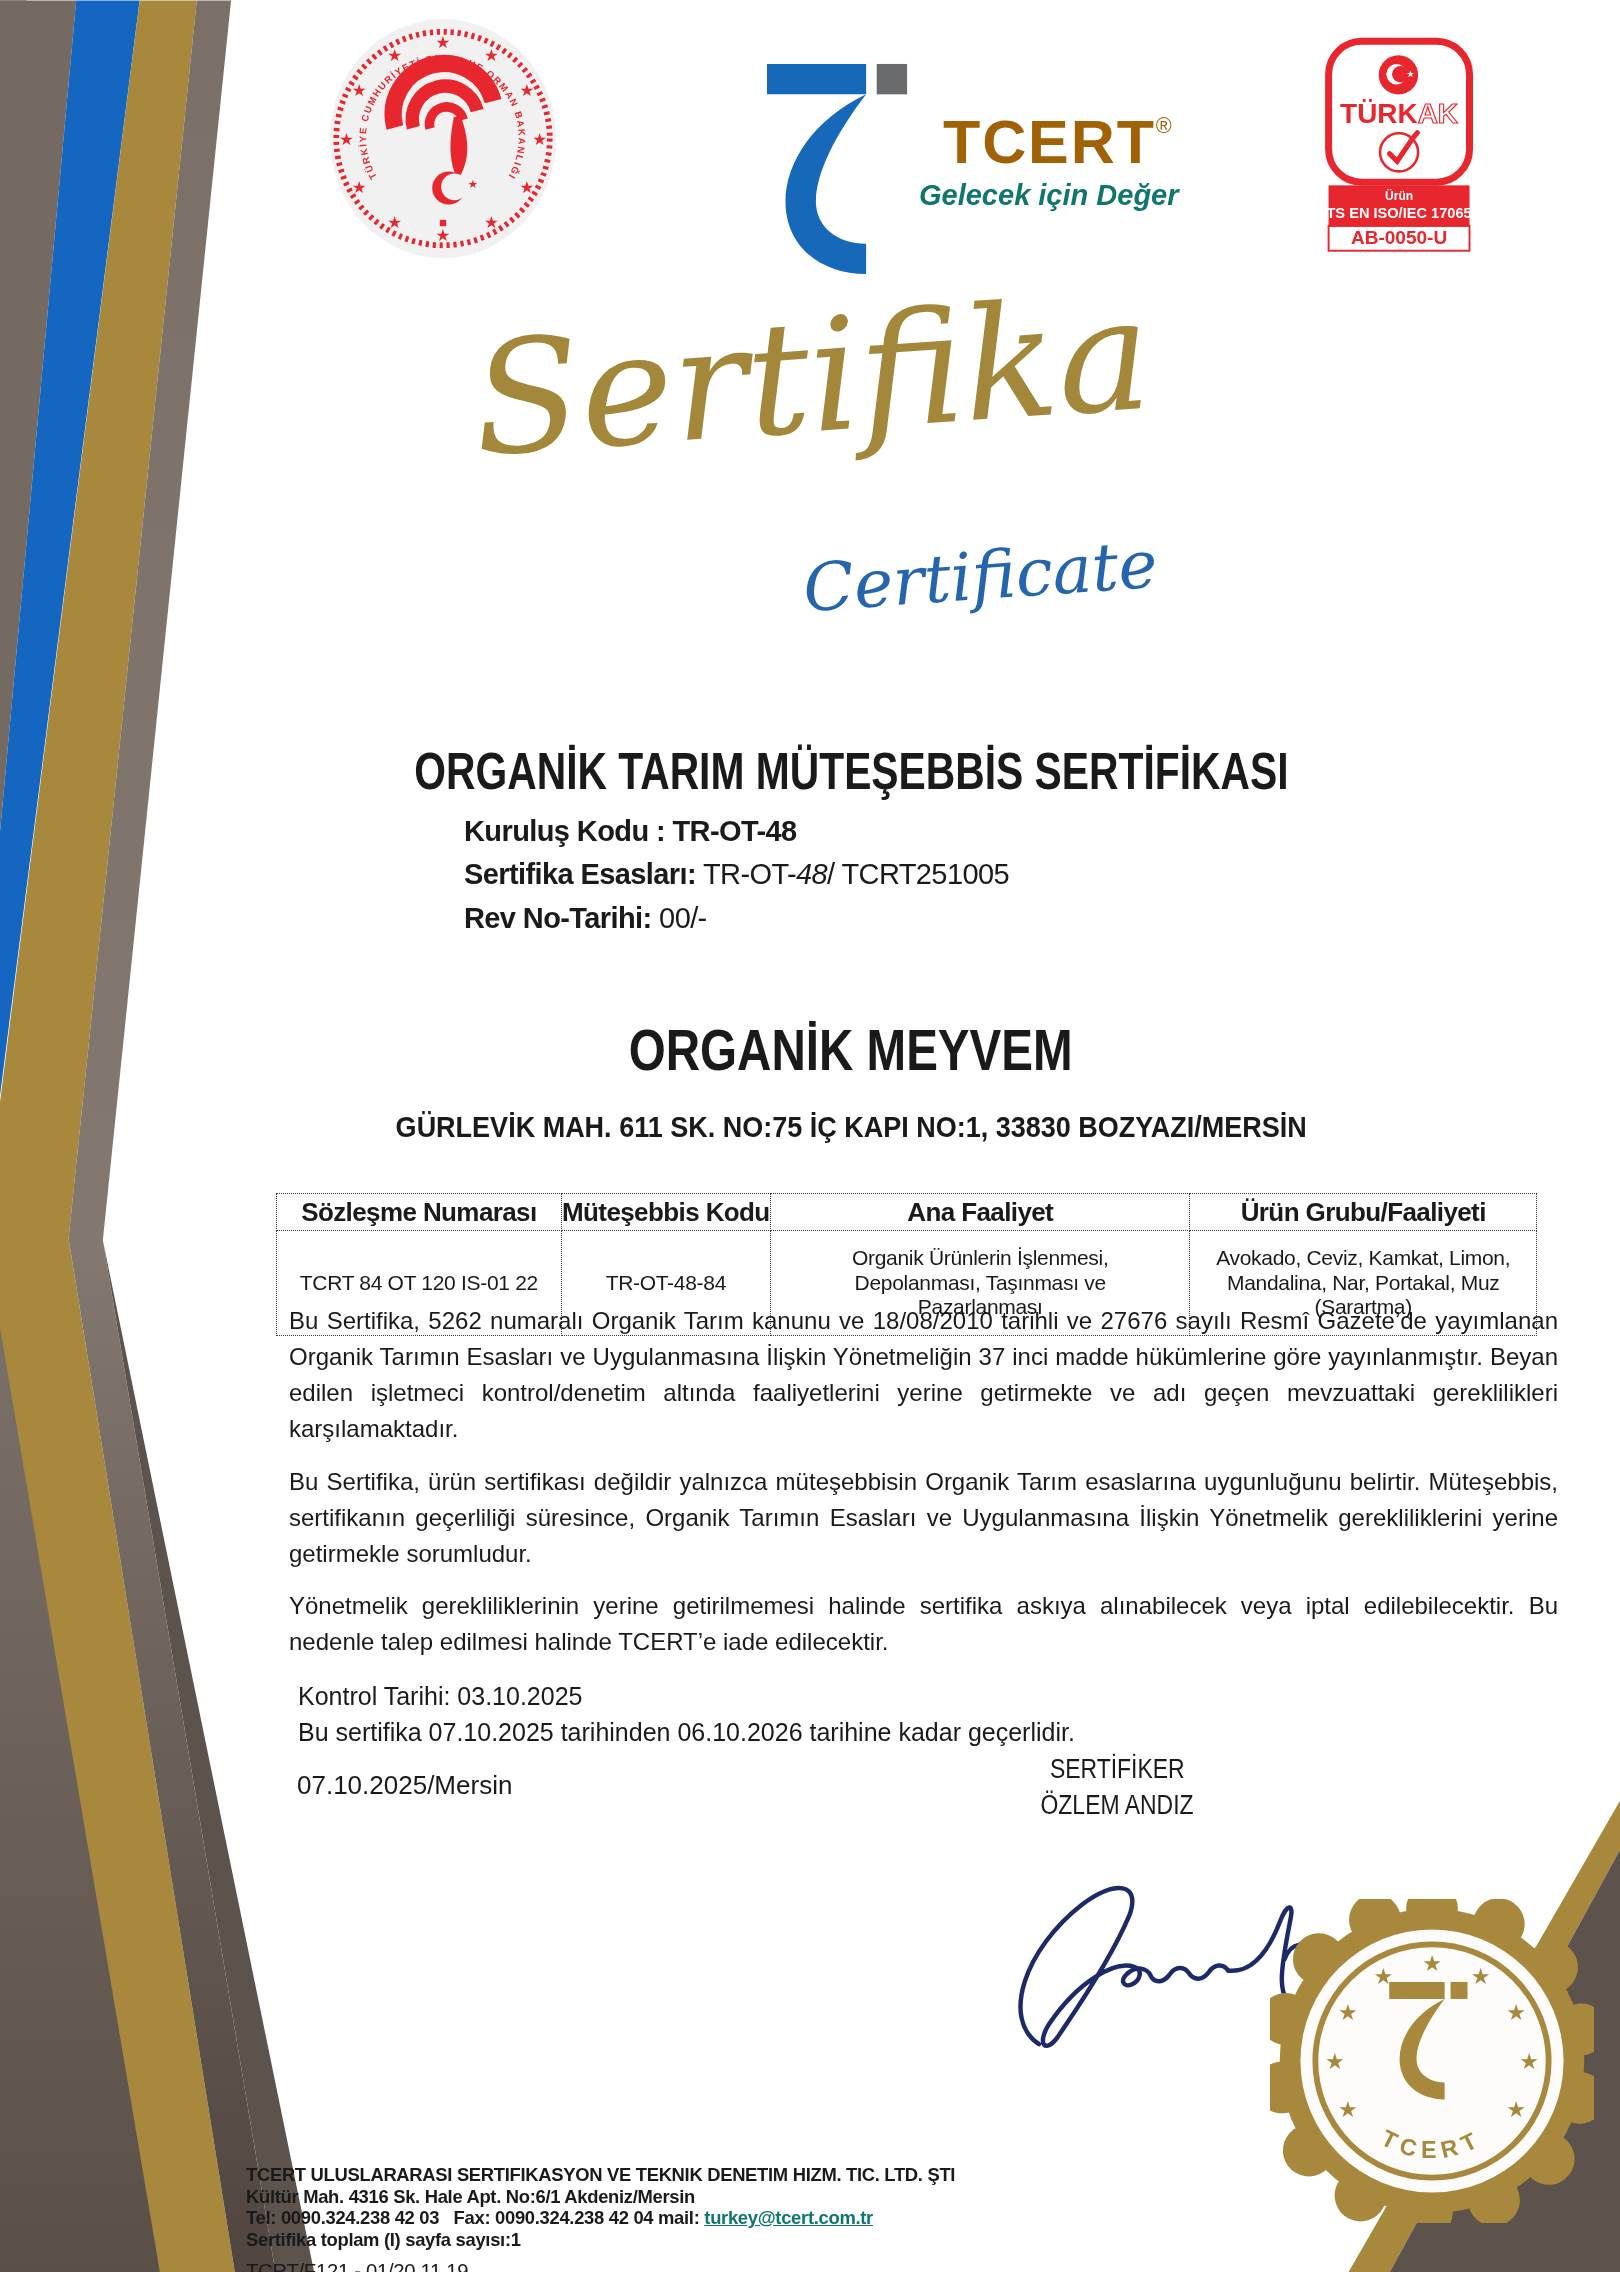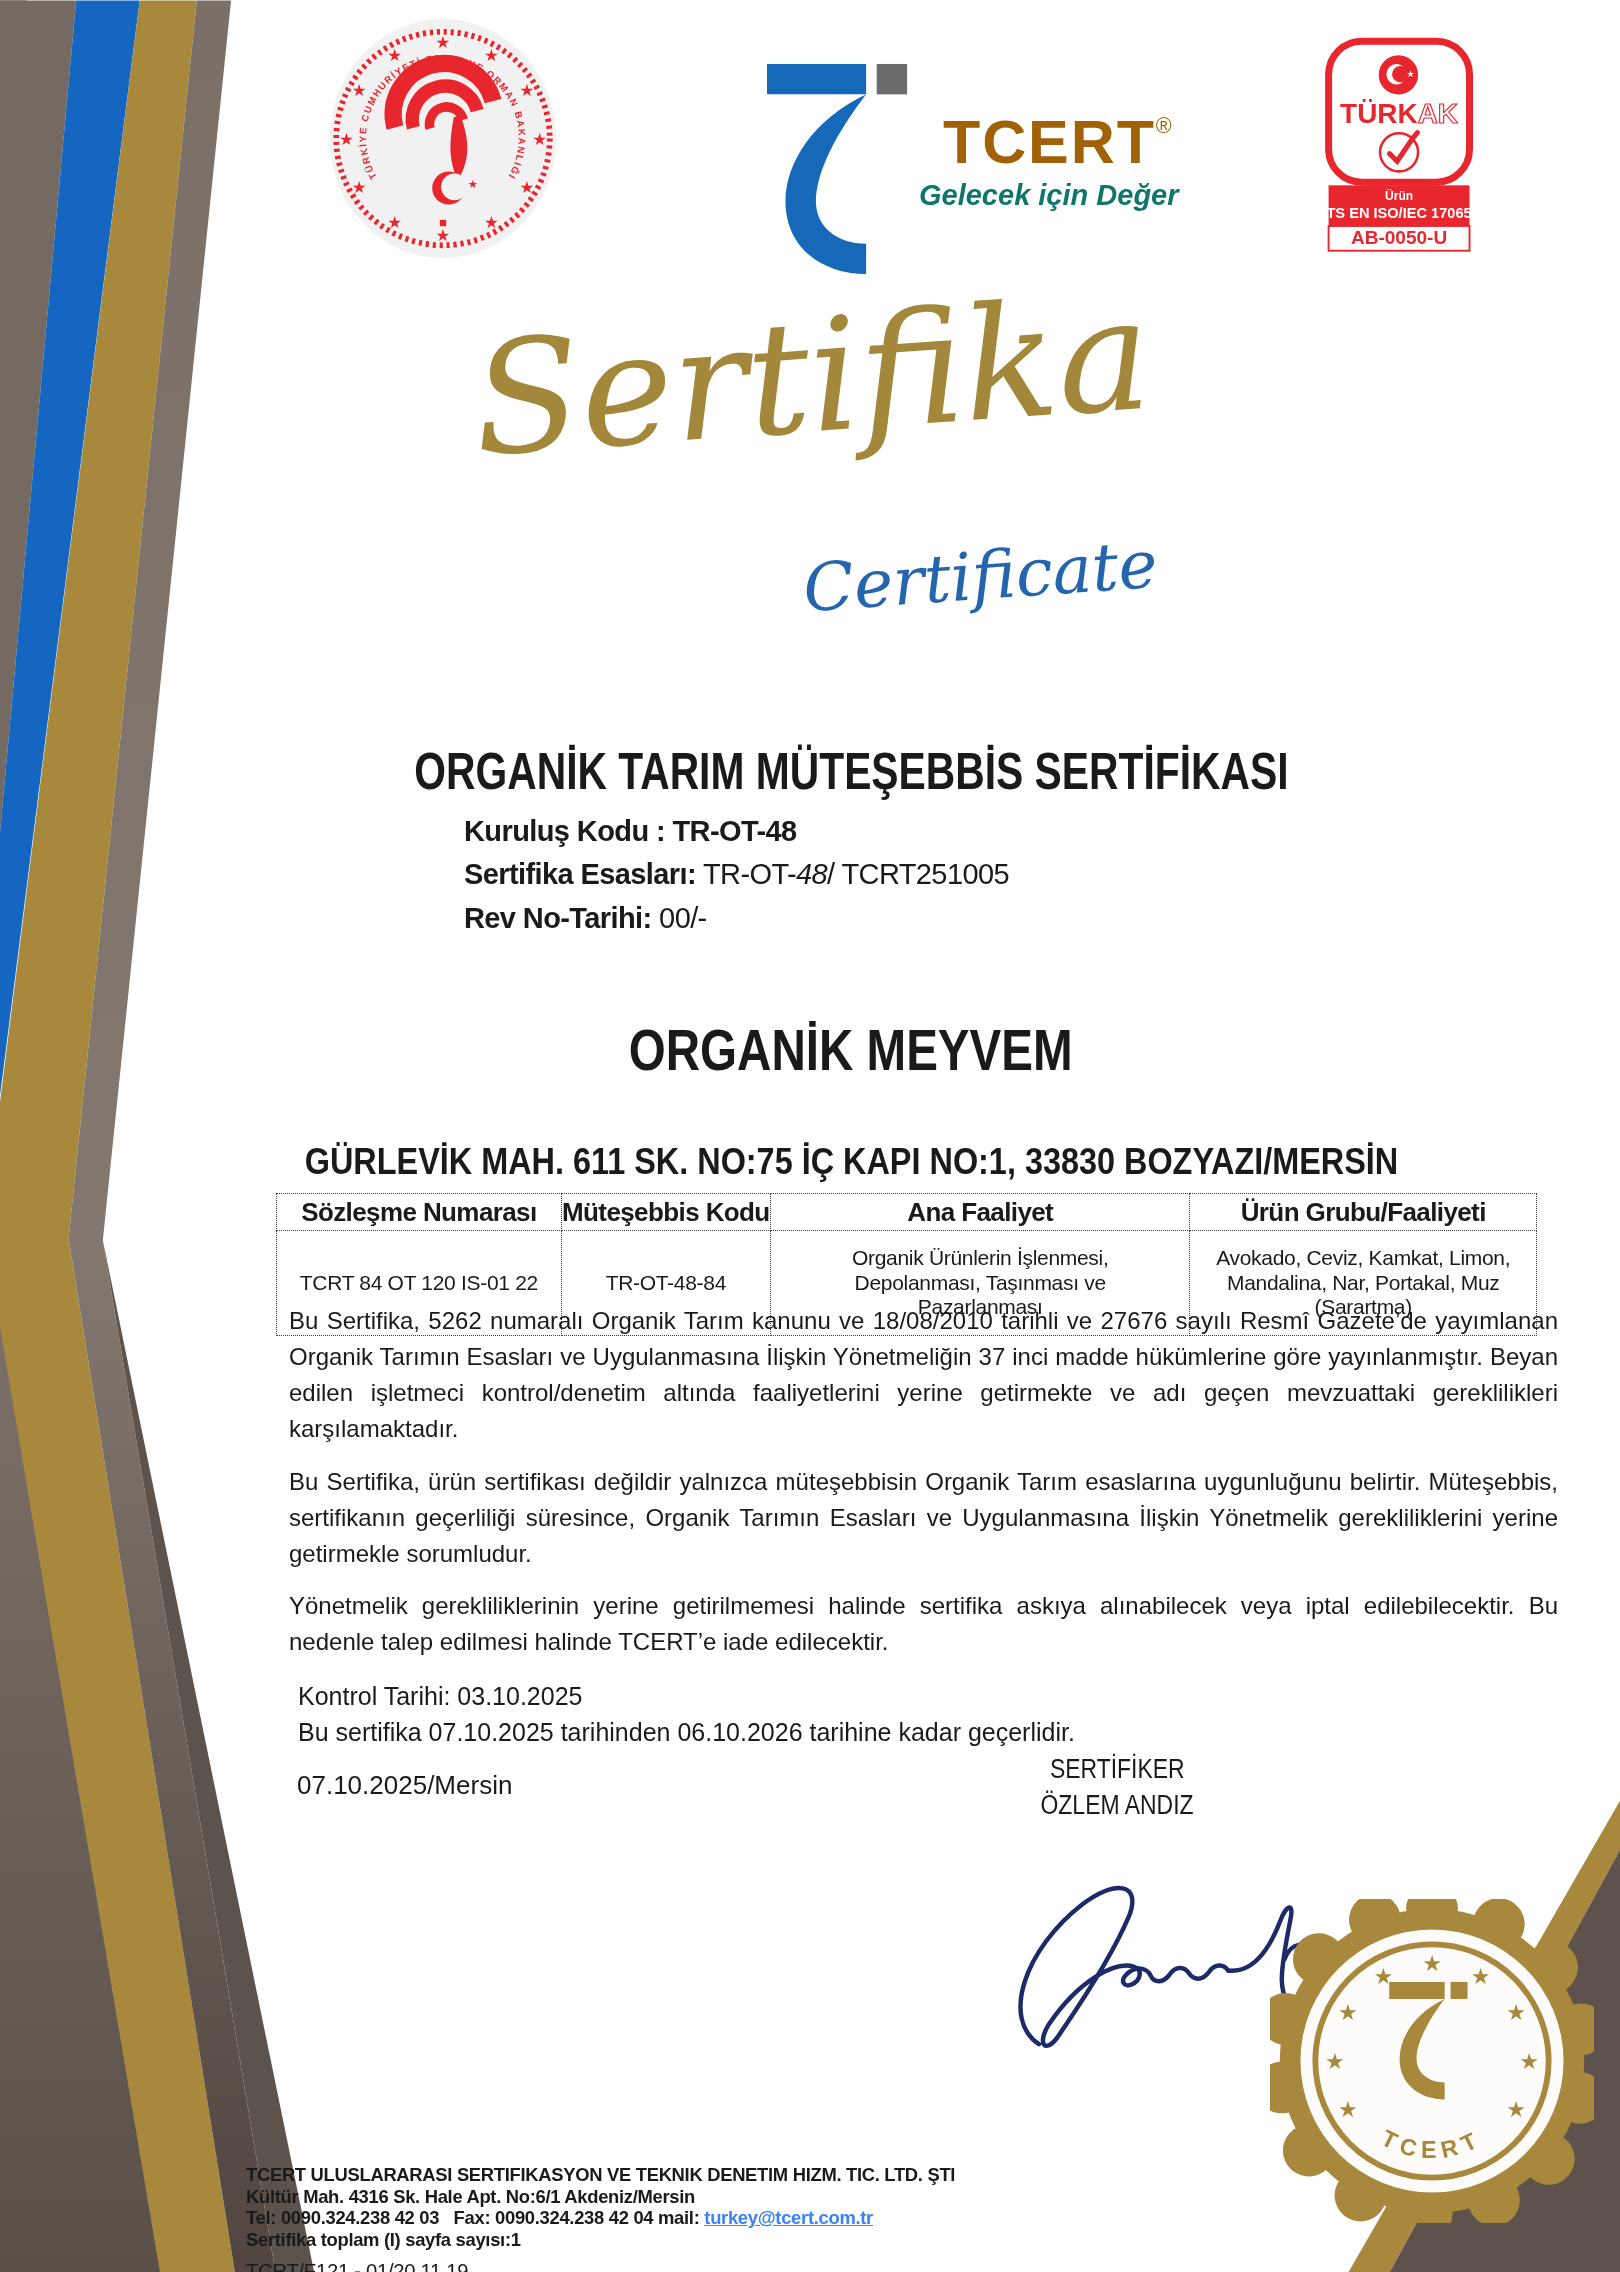--- a/index.html
+++ b/index.html
@@ -31,21 +31,21 @@
   #cert-heading { top:742px; font-size:51px; font-weight:700; }
   .info-line { left:464px; font-size:29px; white-space:nowrap; letter-spacing:-0.6px; }
   .info-line b { font-weight:700; }
   #info-1 { top:815px; font-weight:700; }
   #info-2 { top:858px; }
   #info-3 { top:902px; }
   .ital { font-style:italic; }
 
   #company-name { top:1016px; font-size:58px; font-weight:700; }
   #company-name .condX { transform:scaleX(0.82); }
-  #company-address { top:1110px; font-size:36px; font-weight:700;margin-top:31px; }
+  #company-address { top:1110px; font-size:30px; font-weight:700; }
   #company-address .condX { transform:scaleX(0.90); }
 
   
   #scope-table { left:276px; top:1193px; width:1261px; border-collapse:collapse; table-layout:fixed; }
   #scope-table th, #scope-table td { border:1.3px dotted #3a3a3a; text-align:center; vertical-align:middle; }
   #scope-table th { font-size:26px; font-weight:700; height:37px; letter-spacing:-0.6px; }
   #scope-table td { font-size:21px; height:105px; line-height:1.18; padding:5.1px 21.6px; letter-spacing:-0.3px; }
 
   
   #body-text { left:289px; top:1303px; width:1269px; }
@@ -58,21 +58,21 @@
   #certifier { left:952px; top:1751px; width:330px; text-align:center; font-size:27px; line-height:36px; }
   #certifier .condX { transform:scaleX(0.85); }
   #signature { left:964px; top:1808px; }
 
   
   #tcert-seal { left:1270px; top:1899px; }
 
   
   #footer { left:246px; top:2164px; width:1270px; font-size:18.4px; font-weight:700; line-height:21.6px; letter-spacing:-0.3px; }
   #footer .doc-code { font-weight:400; font-size:20.3px; margin-top:11px; }
-  #footer a { color:#3b82f6; text-decoration:underline; font-weight:700; }
+  #footer a { color:#0f766e; text-decoration:underline; font-weight:700; }
 </style>
 </head>
 <body>
 
 <div id="page">
 
   <svg id="bg-ribbons" class="abs" width="1620" height="2273" viewBox="0 0 2552 3579">
     <defs>
       <linearGradient id="gBand" x1="0" y1="0" x2="0" y2="1">
         <stop offset="0" stop-color="#7b7068"></stop>

